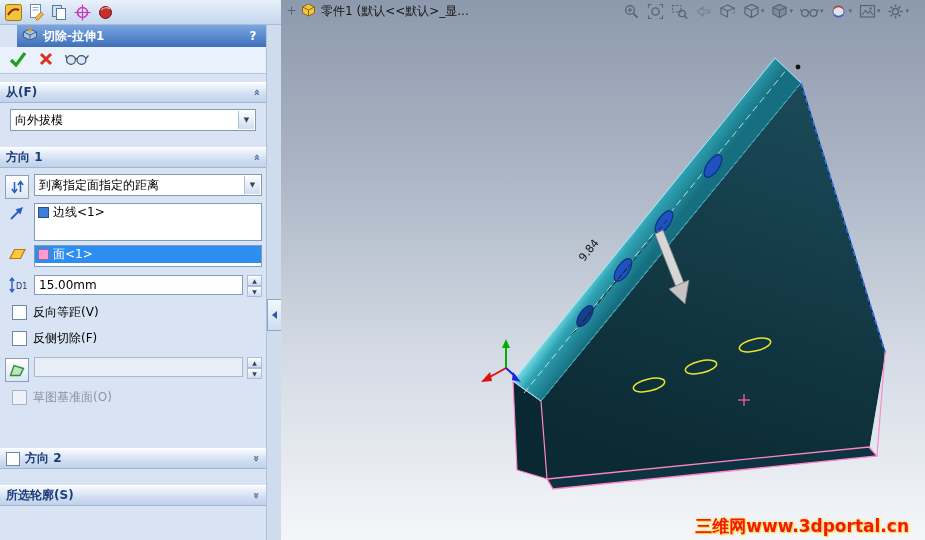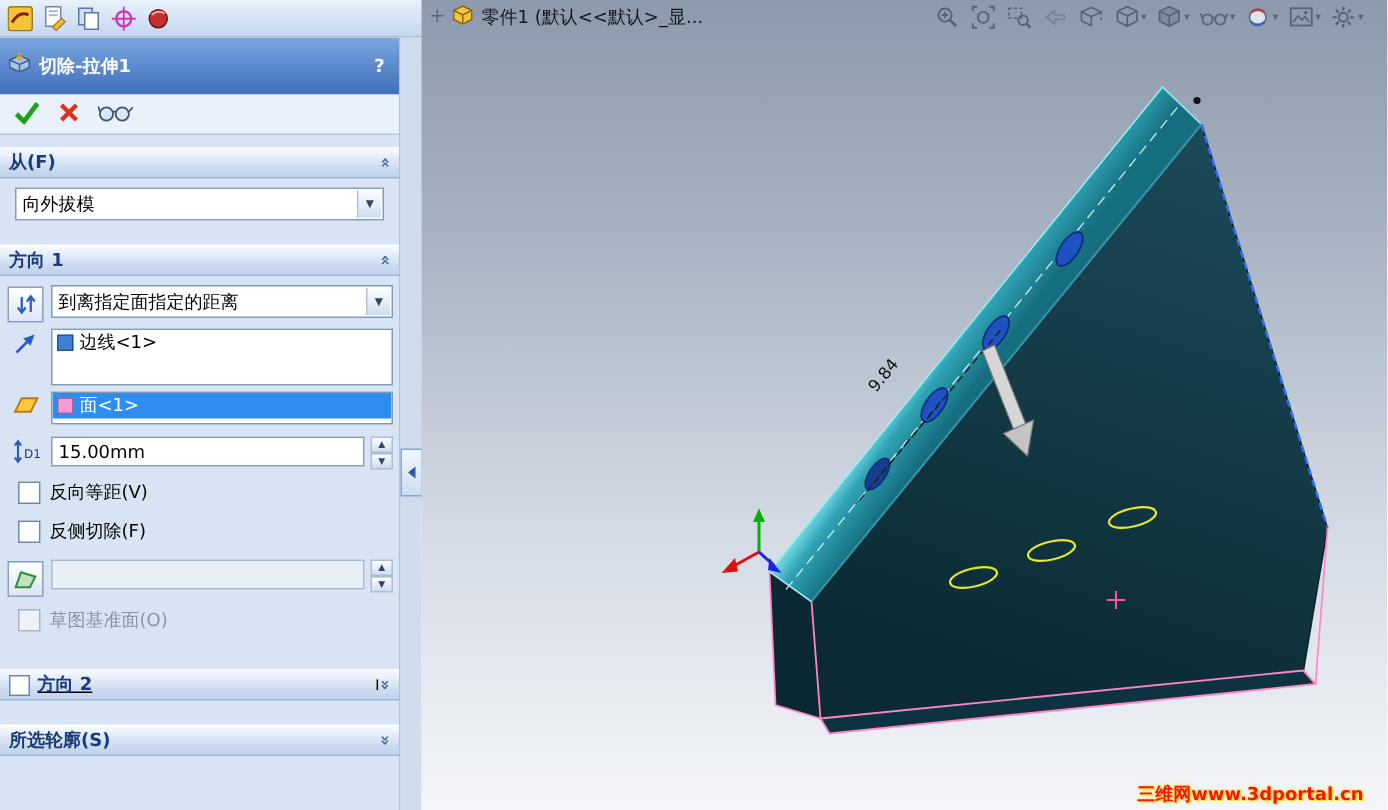--- a/index.html
+++ b/index.html
@@ -8,22 +8,22 @@
   
   .left-col{width:281px;flex:none;display:flex;flex-direction:column;background:#d8e3f3;}
   .topbar{height:24px;flex:none;display:flex;align-items:center;gap:4px;padding:0 4px;
     background:linear-gradient(#e9f1fb,#c4d6ee);border-bottom:1px solid #a9bcd6;}
   .tb-icon{width:19px;height:19px;display:flex;align-items:center;justify-content:center;}
   .left-body{flex:1;display:flex;min-height:0;}
   .pm{width:266px;flex:none;display:flex;flex-direction:column;background:#d8e3f3;border-right:1px solid #b0c2da;overflow:hidden;}
   .strip{width:14px;flex:none;background:#cfdcee;position:relative;}
   .strip-btn{position:absolute;top:274px;left:0;width:13px;height:30px;display:flex;align-items:center;justify-content:center;
     background:linear-gradient(#f2f7fd,#cdddf2);border:1px solid #8aa6c8;cursor:pointer;}
-  .pm-title{height:38px;flex:none;display:flex;align-items:center;gap:5px;padding:0 5px;color:#fff;font-weight:bold;
-    background:linear-gradient(#7ba6e0,#3f6fbc);}
+  .pm-title{height:22px;flex:none;display:flex;align-items:center;gap:5px;padding:0 5px;color:#fff;font-weight:bold;
+    background:linear-gradient(#7ba6e0,#3f6fbc);margin-left:17px;}
   .pm-help{margin-left:auto;width:16px;height:16px;display:flex;align-items:center;justify-content:center;
     color:#fff;font-weight:bold;cursor:pointer;}
   .action-row{height:26px;flex:none;display:flex;align-items:center;gap:12px;padding:0 9px;
     background:#e9f1fb;border-bottom:1px solid #b6c8e0;}
   .section{margin-top:8px;}
   .sec-hdr{height:19px;display:flex;align-items:center;gap:5px;padding:0 6px;cursor:pointer;
     background:linear-gradient(#f8fbff,#cedcf0 65%,#c0d2ea);border-top:1px solid #fff;border-bottom:1px solid #9fb6d4;
     color:#1a3c78;font-weight:bold;}
   .chev{margin-left:auto;color:#4a6a9a;font-size:11px;line-height:1;}
   .chev.up{transform:rotate(-90deg);}
@@ -54,21 +54,21 @@
   .pm-fill{flex:1;}
   
   .viewport{position:relative;flex:1;min-width:0;overflow:hidden;
     background:linear-gradient(180deg,#8d99ad 0%,#a9b3c3 30%,#d3dae4 65%,#f4f6f9 100%);}
   .vp-top{position:absolute;top:0;left:0;right:0;height:22px;display:flex;align-items:center;gap:5px;
     padding:0 6px;color:#15161a;z-index:2;}
   .vp-tools{margin-left:auto;display:flex;align-items:center;gap:7px;padding-right:10px;}
   .vpi{display:flex;align-items:center;gap:1px;cursor:pointer;}
   .vcaret{font-size:7px;color:#566478;}
   svg.model{position:absolute;left:0;top:0;z-index:1;}
-  .watermark{position:absolute;right:16px;bottom:2px;z-index:3;font-size:12px;font-weight:bold;color:#f01818;
+  .watermark{position:absolute;right:16px;bottom:2px;z-index:3;font-size:17px;font-weight:bold;color:#f01818;
     text-shadow:0 0 3px #ffd92a,0 0 1px #ffec7a,1px 1px 0 #ffd92a;}
 </style>
 </head>
 <body>
 
 <div class="app">
 
   <div class="left-col">
 
     <div class="topbar">
@@ -244,21 +244,21 @@
             </div>
 
             <div class="cbrow dis">
               <span class="cb"></span>
               <span>草图基准面(O)</span>
             </div>
 
           </div>
         </div>
 
-        <div class="section" style="margin-top:14px;text-decoration:underline;">
+        <div class="section" style="margin-top:32px;">
           <div class="sec-hdr">
             <span class="cb" style="width:12px;height:12px;"></span>
             <span>方向 2</span>
             <span class="chev down">»</span>
           </div>
         </div>
 
         <div class="section" style="margin-top:16px;">
           <div class="sec-hdr">
             <span>所选轮廓(S)</span>

